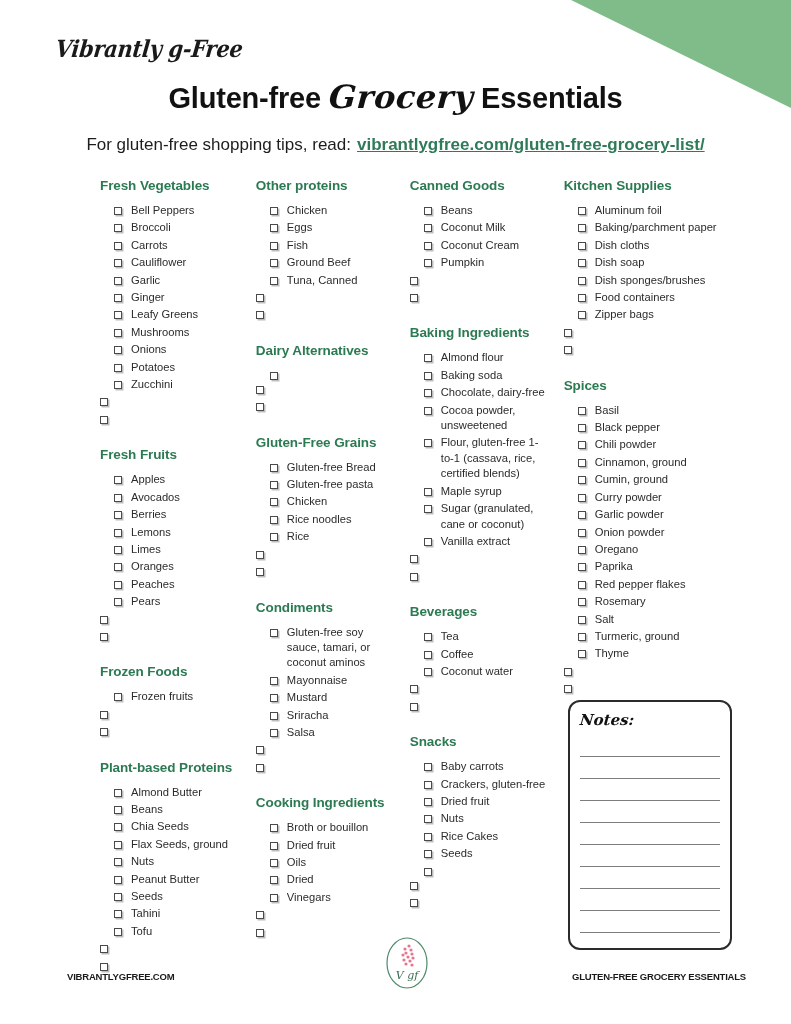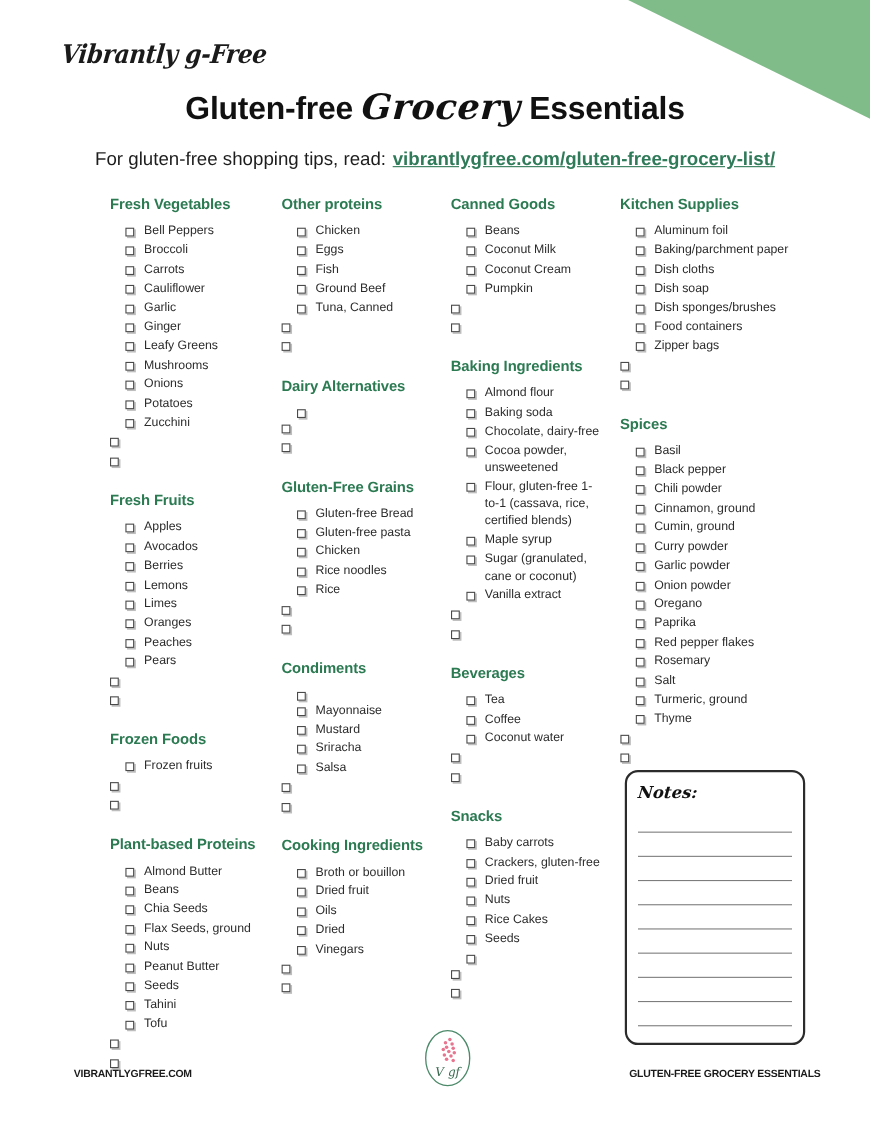--- a/index.html
+++ b/index.html
@@ -445,20 +445,21 @@
             <span class="checkbox"></span>
             <span class="item-label">&nbsp;</span>
           </li>
         </ul>
       </div>
       <div class="section">
         <div class="section-title">Condiments</div>
         <ul class="items">
           <li class="item">
             <span class="checkbox"></span>
+            <span class="item-label">Gluten-free soy sauce, tamari, or coconut aminos</span>
           </li>
           <li class="item">
             <span class="checkbox"></span>
             <span class="item-label">Mayonnaise</span>
           </li>
           <li class="item">
             <span class="checkbox"></span>
             <span class="item-label">Mustard</span>
           </li>
           <li class="item">

